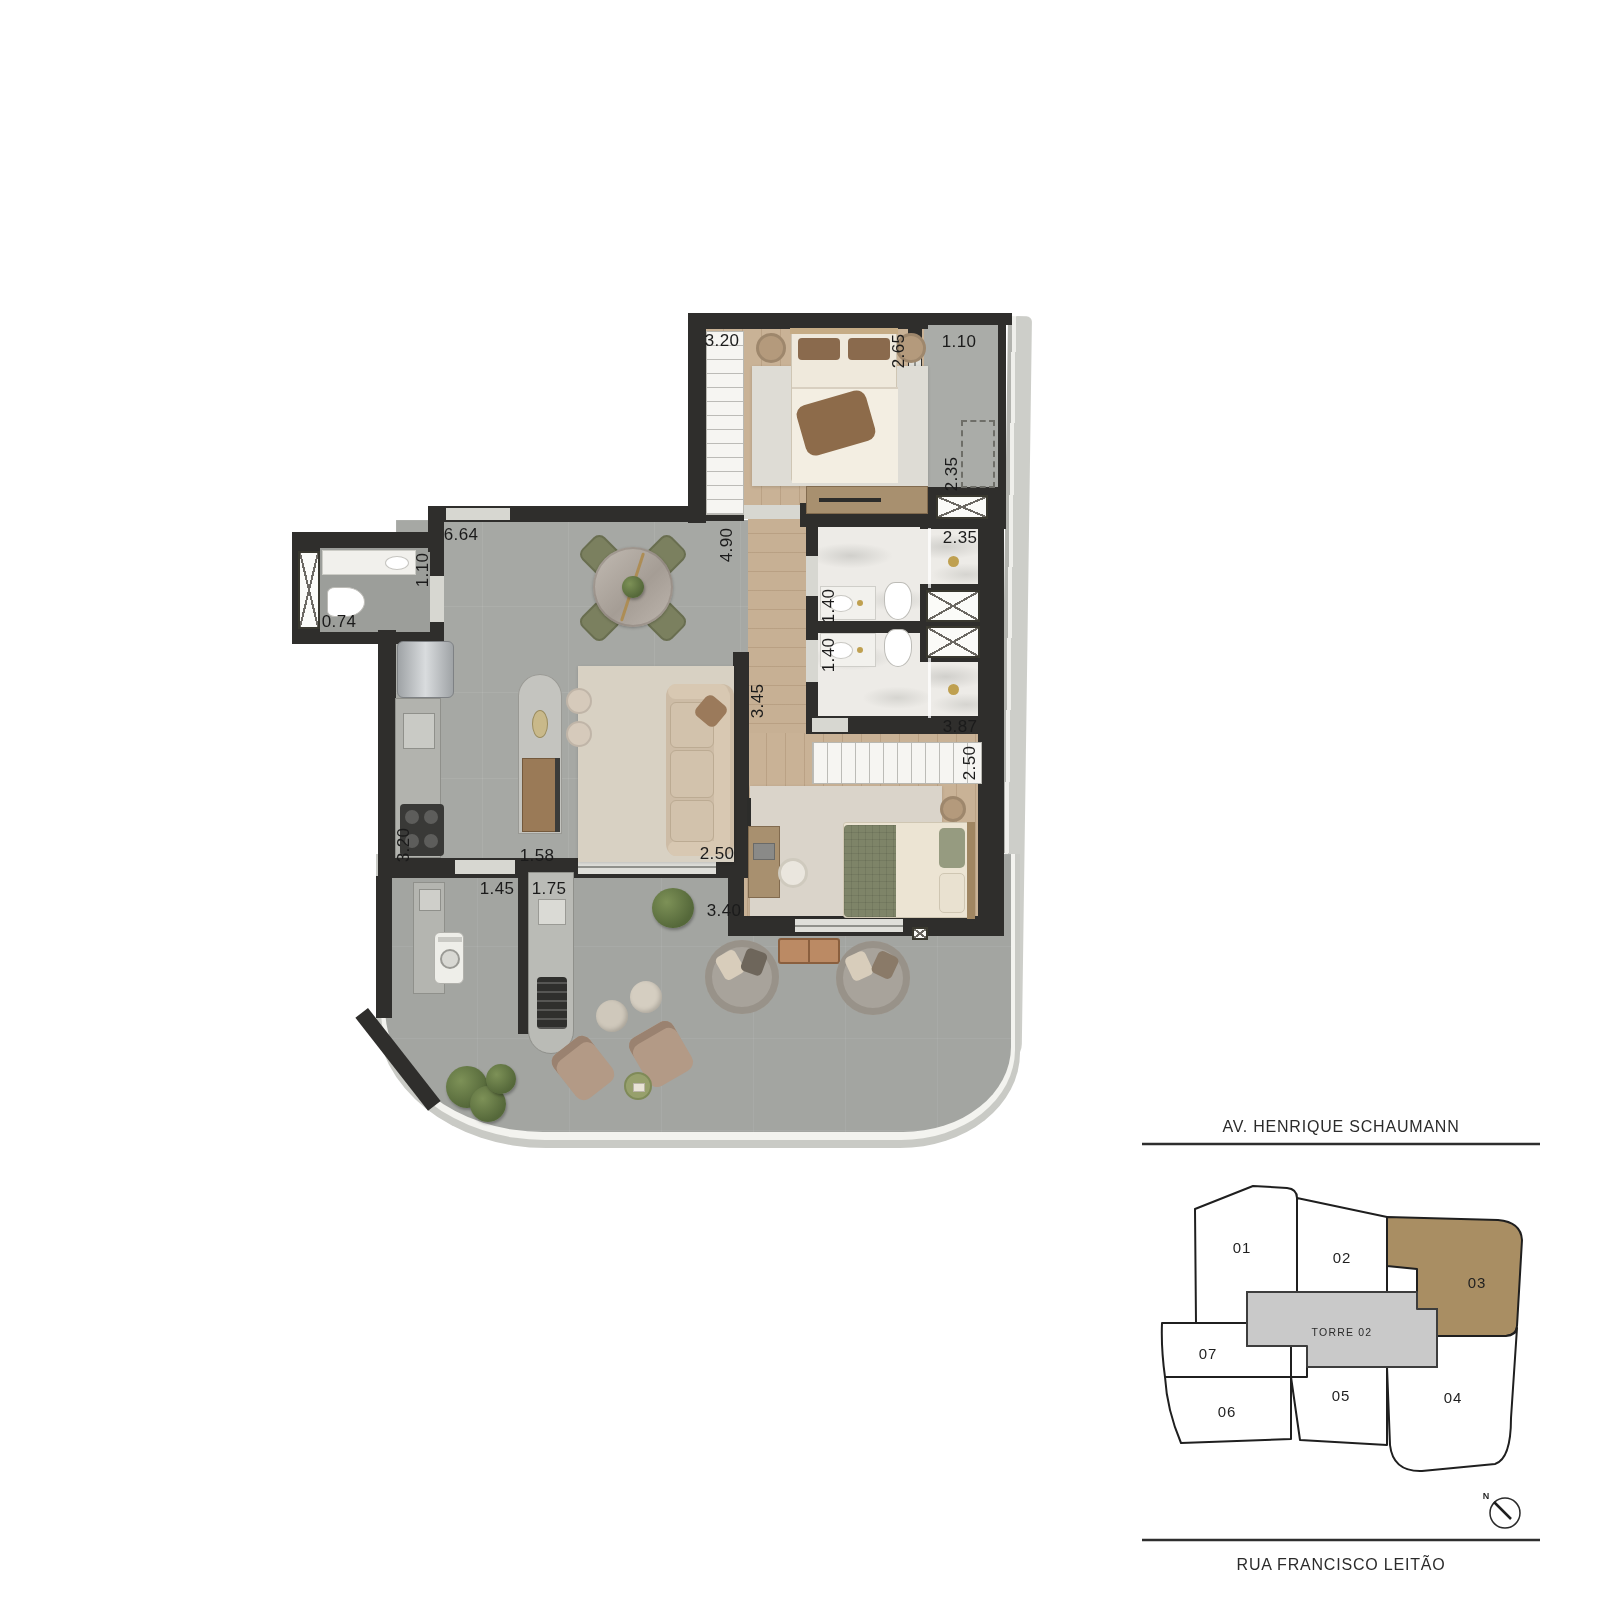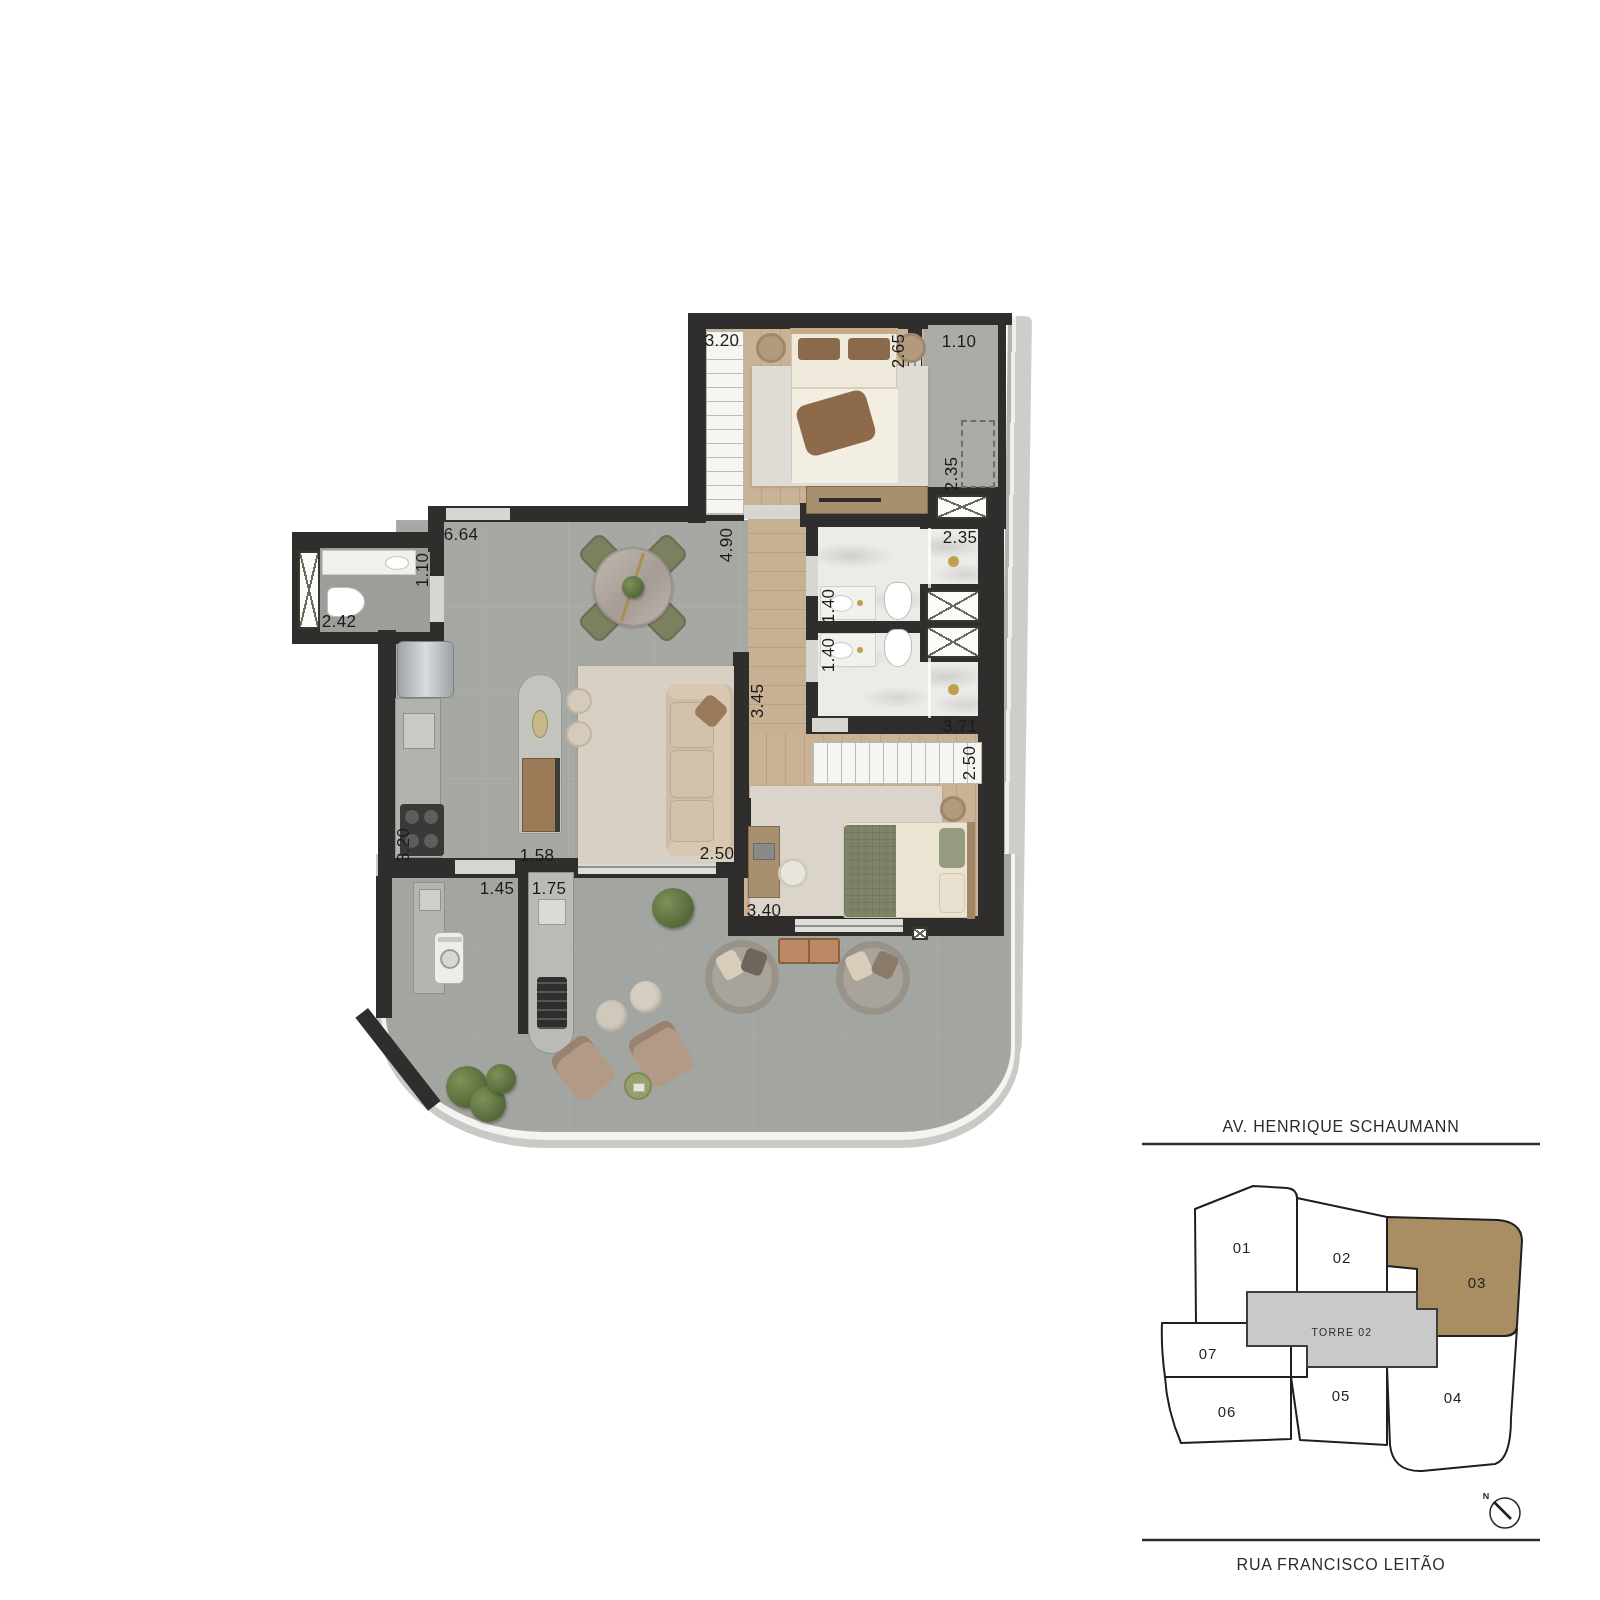--- a/index.html
+++ b/index.html
@@ -249,27 +249,27 @@
   <div class="f plant" style="left:486px;top:1064px;width:30px;height:30px;"></div>
   <div class="f plant" style="left:652px;top:888px;width:42px;height:40px;"></div>
 
   <span class="dim" style="left:722px;top:340px;">3.20</span>
   <span class="dim v" style="left:898px;top:351px;">2.65</span>
   <span class="dim" style="left:959px;top:341px;">1.10</span>
   <span class="dim v" style="left:951px;top:474px;">2.35</span>
   <span class="dim" style="left:960px;top:537px;">2.35</span>
   <span class="dim v" style="left:828px;top:606px;">1.40</span>
   <span class="dim v" style="left:828px;top:655px;">1.40</span>
-  <span class="dim" style="left:960px;top:726px;">3.71</span>
+  <span class="dim" style="left:960px;top:726px;">3.87</span>
   <span class="dim v" style="left:969px;top:763px;">2.50</span>
-  <span class="dim" style="left:764px;top:910px;">3.40</span>
+  <span class="dim" style="left:724px;top:910px;">3.40</span>
   <span class="dim" style="left:461px;top:534px;">6.64</span>
   <span class="dim v" style="left:726px;top:545px;">4.90</span>
   <span class="dim v" style="left:422px;top:570px;">1.10</span>
-  <span class="dim" style="left:339px;top:621px;">2.42</span>
+  <span class="dim" style="left:339px;top:621px;">0.74</span>
   <span class="dim v" style="left:757px;top:701px;">3.45</span>
   <span class="dim" style="left:537px;top:855px;">1.58</span>
   <span class="dim" style="left:717px;top:853px;">2.50</span>
   <span class="dim v" style="left:403px;top:845px;">3.20</span>
   <span class="dim" style="left:497px;top:888px;">1.45</span>
   <span class="dim" style="left:549px;top:888px;">1.75</span>
 
   <svg id="keyplan" width="440" height="510" viewBox="0 0 440 510">
     <text class="kp-street" x="221" y="42" text-anchor="middle">AV. HENRIQUE SCHAUMANN</text>
     <line x1="22" y1="54" x2="420" y2="54" stroke="#2e2e2e" stroke-width="2.5"></line>

